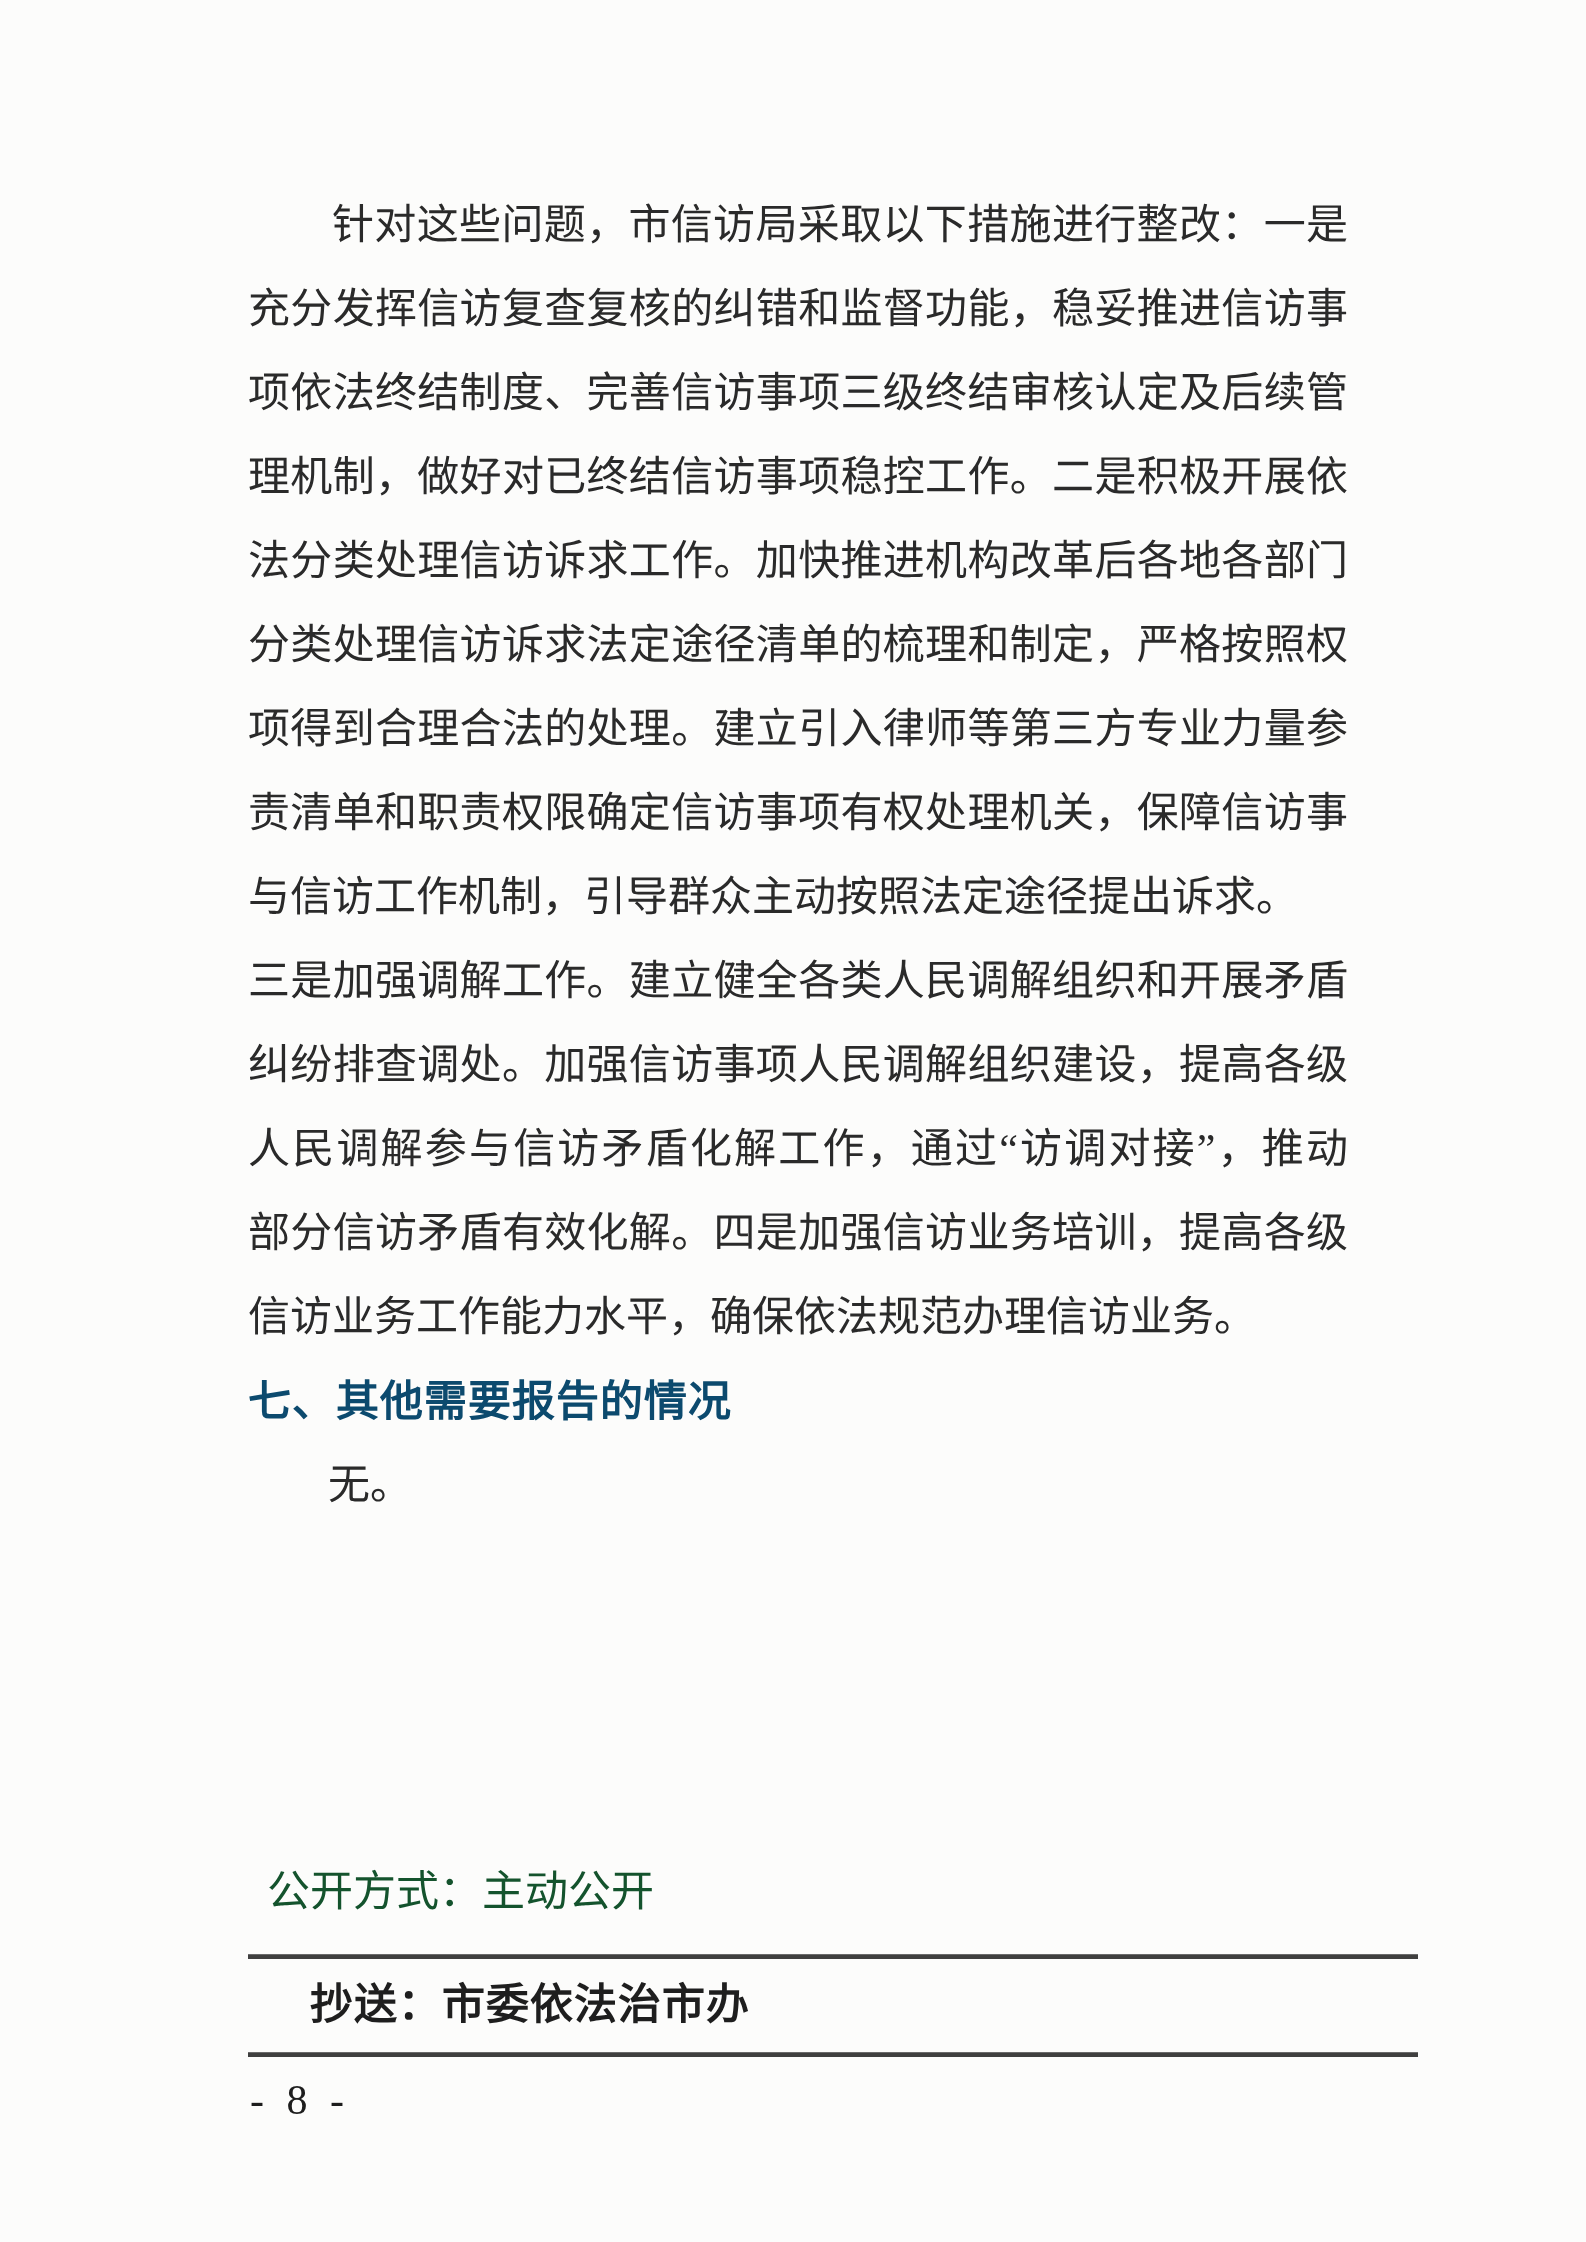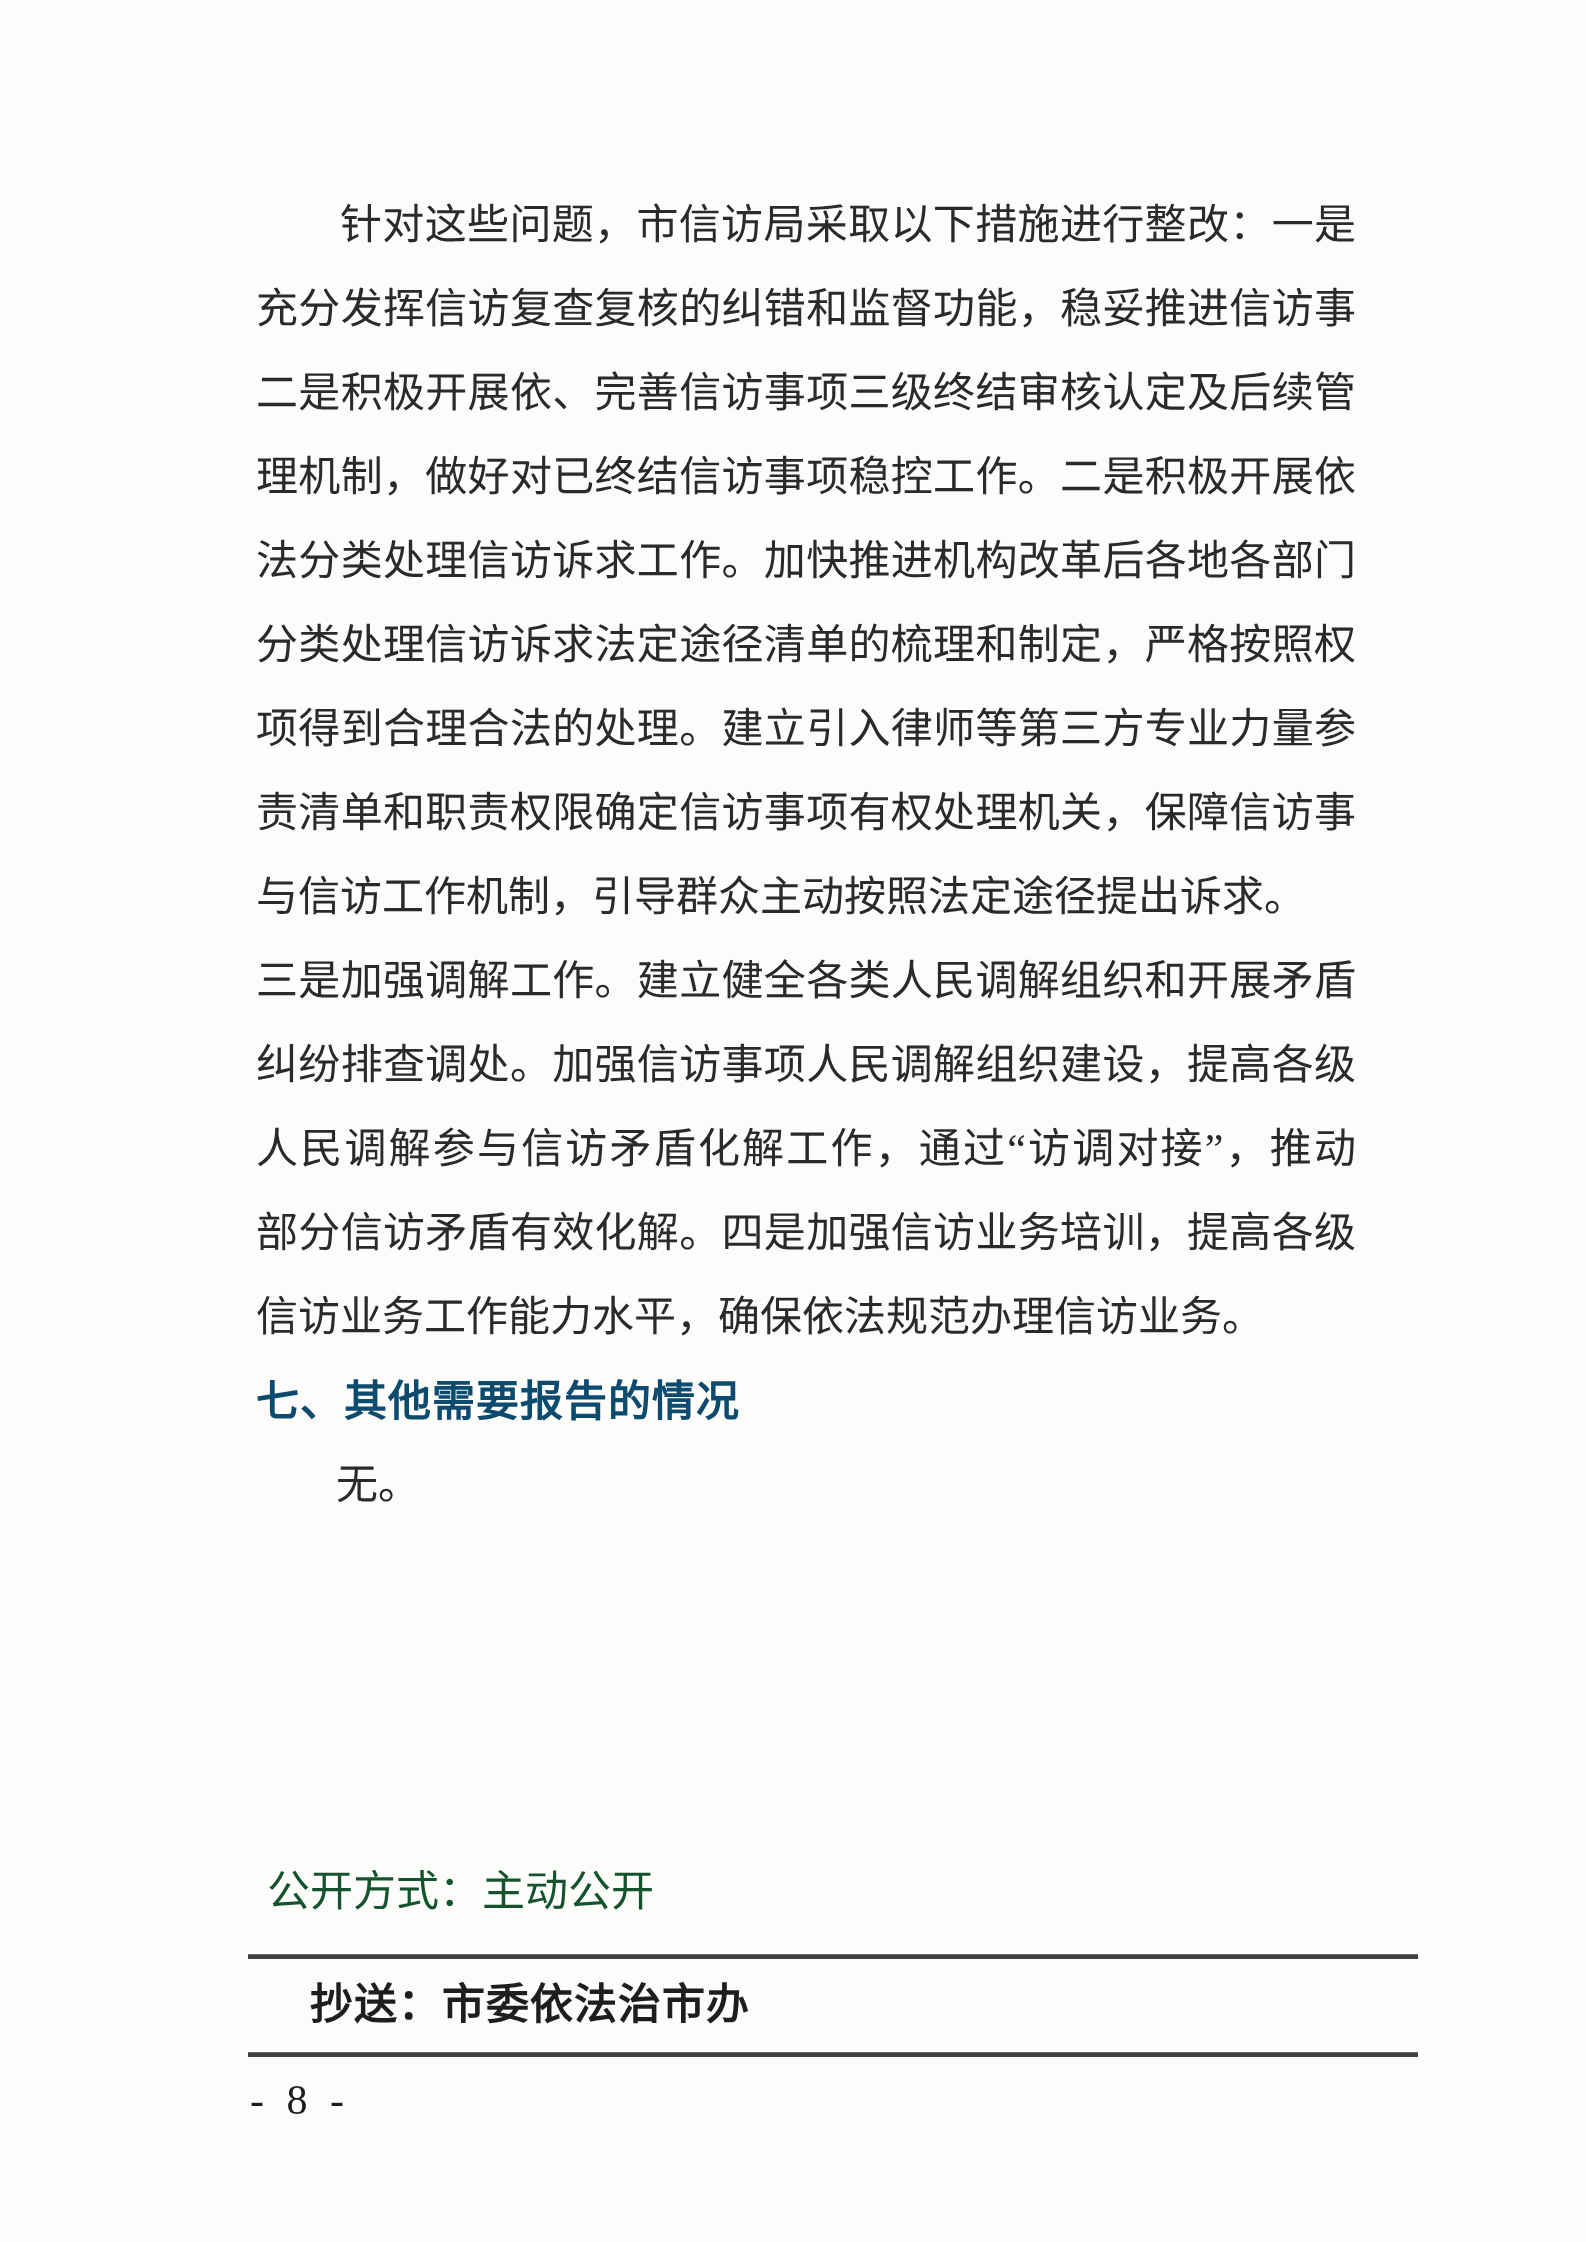--- a/index.html
+++ b/index.html
@@ -12,21 +12,21 @@
     width: 1586px;
     height: 2242px;
     margin: 0 auto;
     background: #fcfcfb;
     overflow: hidden;
     color: #262626;
   }
   
   .doc-body {
     position: absolute;
-    left: 256px;
+    left: 248px;
     top: 183px;
     width: 1100px;
     font-family: "Liberation Serif", "DejaVu Serif", serif;
     font-size: 42px;
     color: #2a2a2a;
   }
   .line {
     margin: 0;
     height: 84px;
     line-height: 84px;
@@ -96,21 +96,21 @@
   }
 </style>
 </head>
 <body>
 
 <div class="page">
 
   <main class="doc-body">
     <p class="line j indent">针对这些问题，市信访局采取以下措施进行整改：一是</p>
     <p class="line j">充分发挥信访复查复核的纠错和监督功能，稳妥推进信访事</p>
-    <p class="line j">二是积极开展依、完善信访事项三级终结审核认定及后续管</p>
+    <p class="line j">项依法终结制度、完善信访事项三级终结审核认定及后续管</p>
     <p class="line j">理机制，做好对已终结信访事项稳控工作。二是积极开展依</p>
     <p class="line j">法分类处理信访诉求工作。加快推进机构改革后各地各部门</p>
     <p class="line j">分类处理信访诉求法定途径清单的梳理和制定，严格按照权</p>
     <p class="line j">项得到合理合法的处理。建立引入律师等第三方专业力量参</p>
     <p class="line j">责清单和职责权限确定信访事项有权处理机关，保障信访事</p>
     <p class="line">与信访工作机制，引导群众主动按照法定途径提出诉求。</p>
     <p class="line j">三是加强调解工作。建立健全各类人民调解组织和开展矛盾</p>
     <p class="line j">纠纷排查调处。加强信访事项人民调解组织建设，提高各级</p>
     <p class="line j">人民调解参与信访矛盾化解工作，通过“访调对接”，推动</p>
     <p class="line j">部分信访矛盾有效化解。四是加强信访业务培训，提高各级</p>

